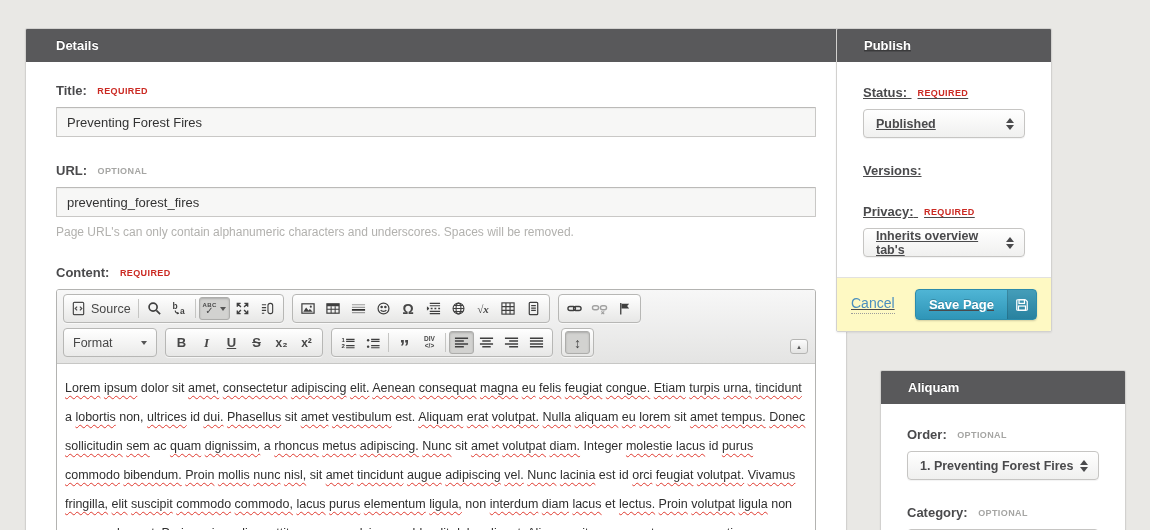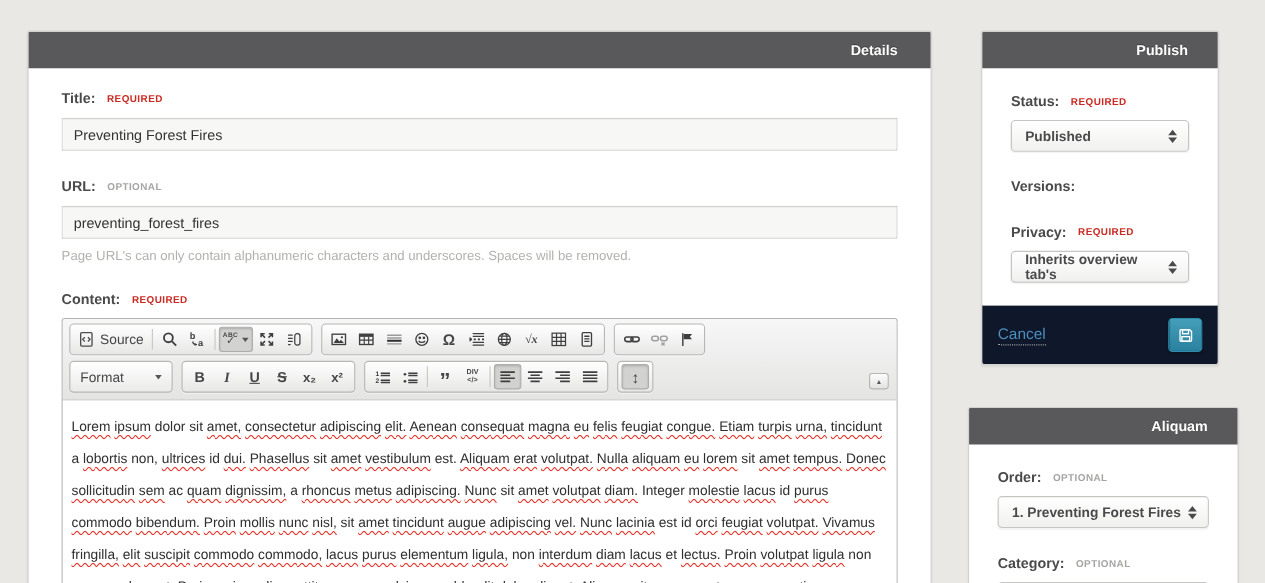--- a/index.html
+++ b/index.html
@@ -1,21 +1,21 @@
 <!DOCTYPE html>
 <html><head>
 <meta charset="utf-8">
 <style>
   * { margin:0; padding:0; box-sizing:border-box; }
   html,body { width:1150px; height:530px; overflow:hidden; }
   body { background:#e9e8e5; font-family:"Liberation Sans","DejaVu Sans",sans-serif; position:relative; color:#4a4a4c; }
 
   .panel { position:absolute; background:#fff; border:1px solid #d2d1cf; border-radius:2px; box-shadow:0 1px 2px rgba(0,0,0,.07); }
   .panel-header { background:#59595b; color:#fff; font-size:13px; font-weight:bold; height:33px; line-height:33px;
-                  text-shadow:0 -1px 0 rgba(0,0,0,.35); border-radius:1px 1px 0 0;text-align:right; }
+                  text-shadow:0 -1px 0 rgba(0,0,0,.35); border-radius:1px 1px 0 0; }
 
   
   #details { left:25px; top:28px; width:822px; height:560px; }
   #details .panel-header { padding:0 30px; }
   #details .panel-body { padding:19px 30px 20px; }
 
   .field { margin-top:24px; }
   .field:first-child { margin-top:0; }
   .flabel { font-size:13px; font-weight:bold; color:#4a4a4c; }
   .flag { font-size:9px; font-weight:bold; margin-left:6px; letter-spacing:.4px; position:relative; top:-1px; }
@@ -59,39 +59,39 @@
   .collapse-btn { position:absolute; right:7px; bottom:9px; width:18px; height:15px; background:linear-gradient(#fcfcfc,#e3e3e2);
                   border:1px solid #b5b5b3; border-radius:3px; display:flex; align-items:center; justify-content:center;
                   font-size:7px; color:#555; }
 
   .editor-content { background:#fff; padding:10px 8px 0; }
   .editor-text { font-size:12.5px; color:#2f2f2f; line-height:29px; }
   .misspelled { text-decoration-line:underline; text-decoration-style:wavy; text-decoration-color:#e03a2f;
                 text-decoration-thickness:1px; text-underline-offset:3px; }
 
   
-  #publish { left:892px; top:28px; width:216px; }
+  #publish { left:836px; top:28px; width:216px;text-decoration:underline; }
   #settings { left:880px; top:370px; width:246px; height:220px; }
   #publish .panel-header, #settings .panel-header { padding:0 27px; }
   .side-body { padding:21px 26px 20px; }
   .side-field + .side-field { margin-top:23px; }
   .side-select { display:flex; align-items:center; height:29px; margin-top:8px; background:linear-gradient(#ffffff,#f0f0ef);
                  border:1px solid #c6c5c3; border-radius:4px; padding:0 10px 0 12px; font-size:12.5px; font-weight:bold;
                  color:#4a4a4c; box-shadow:0 1px 1px rgba(0,0,0,.05); }
   .spinner { margin-left:auto; display:flex; flex-direction:column; gap:2px; }
   .spin-up { width:0; height:0; border-left:4px solid transparent; border-right:4px solid transparent; border-bottom:5px solid #4a4a4c; }
   .spin-down { width:0; height:0; border-left:4px solid transparent; border-right:4px solid transparent; border-top:5px solid #4a4a4c; }
 
   .bv-btn { display:inline-flex; align-items:stretch; height:28px; margin-top:8px; border:1px solid #c6c5c3; border-radius:3px;
             overflow:hidden; background:linear-gradient(#f1f1f0,#e8e8e6); box-shadow:0 1px 1px rgba(0,0,0,.04); }
   .bv-icon { width:30px; background:linear-gradient(#e3e3e1,#d8d8d6); border-right:1px solid #cdccca; display:flex;
              align-items:center; justify-content:center; }
   .bv-label { padding:0 14px; font-size:12.5px; color:#4a4a4c; display:flex; align-items:center; }
 
-  .publish-footer { background:#0f172a; border-top:1px solid #e2e1df; height:54px; padding:0 14px; display:flex;
+  .publish-footer { background:#fef9c3; border-top:1px solid #e2e1df; height:54px; padding:0 14px; display:flex;
                     align-items:center; justify-content:space-between; border-radius:0 0 2px 2px; }
   .cancel-link { font-size:14px; color:#4b8fbe; border-bottom:1px dotted #9d9d9b; padding-bottom:2px; cursor:pointer; }
   .save-btn { display:inline-flex; align-items:stretch; height:31px; border:1px solid #2c8cab; border-radius:4px; overflow:hidden;
               background:linear-gradient(#4fb5d5,#2f95b7); box-shadow:0 1px 2px rgba(0,0,0,.18); cursor:pointer; }
   .save-label { padding:0 13px; color:#fff; font-weight:bold; font-size:13px; display:flex; align-items:center;
                 text-shadow:0 -1px 0 rgba(0,0,0,.2); }
   .save-icon { width:29px; background:rgba(0,0,0,.13); border-left:1px solid rgba(0,0,0,.12); display:flex; align-items:center;
                justify-content:center; }
 </style>
 </head>
@@ -415,20 +415,21 @@
         <span class="spinner">
             <span class="spin-up"></span>
             <span class="spin-down"></span>
           </span>
       </div>
     </div>
   </div>
   <div class="publish-footer">
     <span class="cancel-link">Cancel</span>
     <span class="save-btn">
+      <span class="save-label">Save Page</span>
       <span class="save-icon">
         <svg width="14" height="14" viewBox="0 0 16 16" fill="none" stroke="#ffffff" stroke-width="1.4">
             <path d="M2 3 a1 1 0 0 1 1-1 H12 L14 4 V13 a1 1 0 0 1 -1 1 H3 a1 1 0 0 1 -1-1 Z"></path>
             <rect x="4.6" y="2" width="6.2" height="4.2"></rect>
             <rect x="4" y="9.2" width="8" height="4.8"></rect>
           </svg>
       </span>
     </span>
   </div>
 </div>

